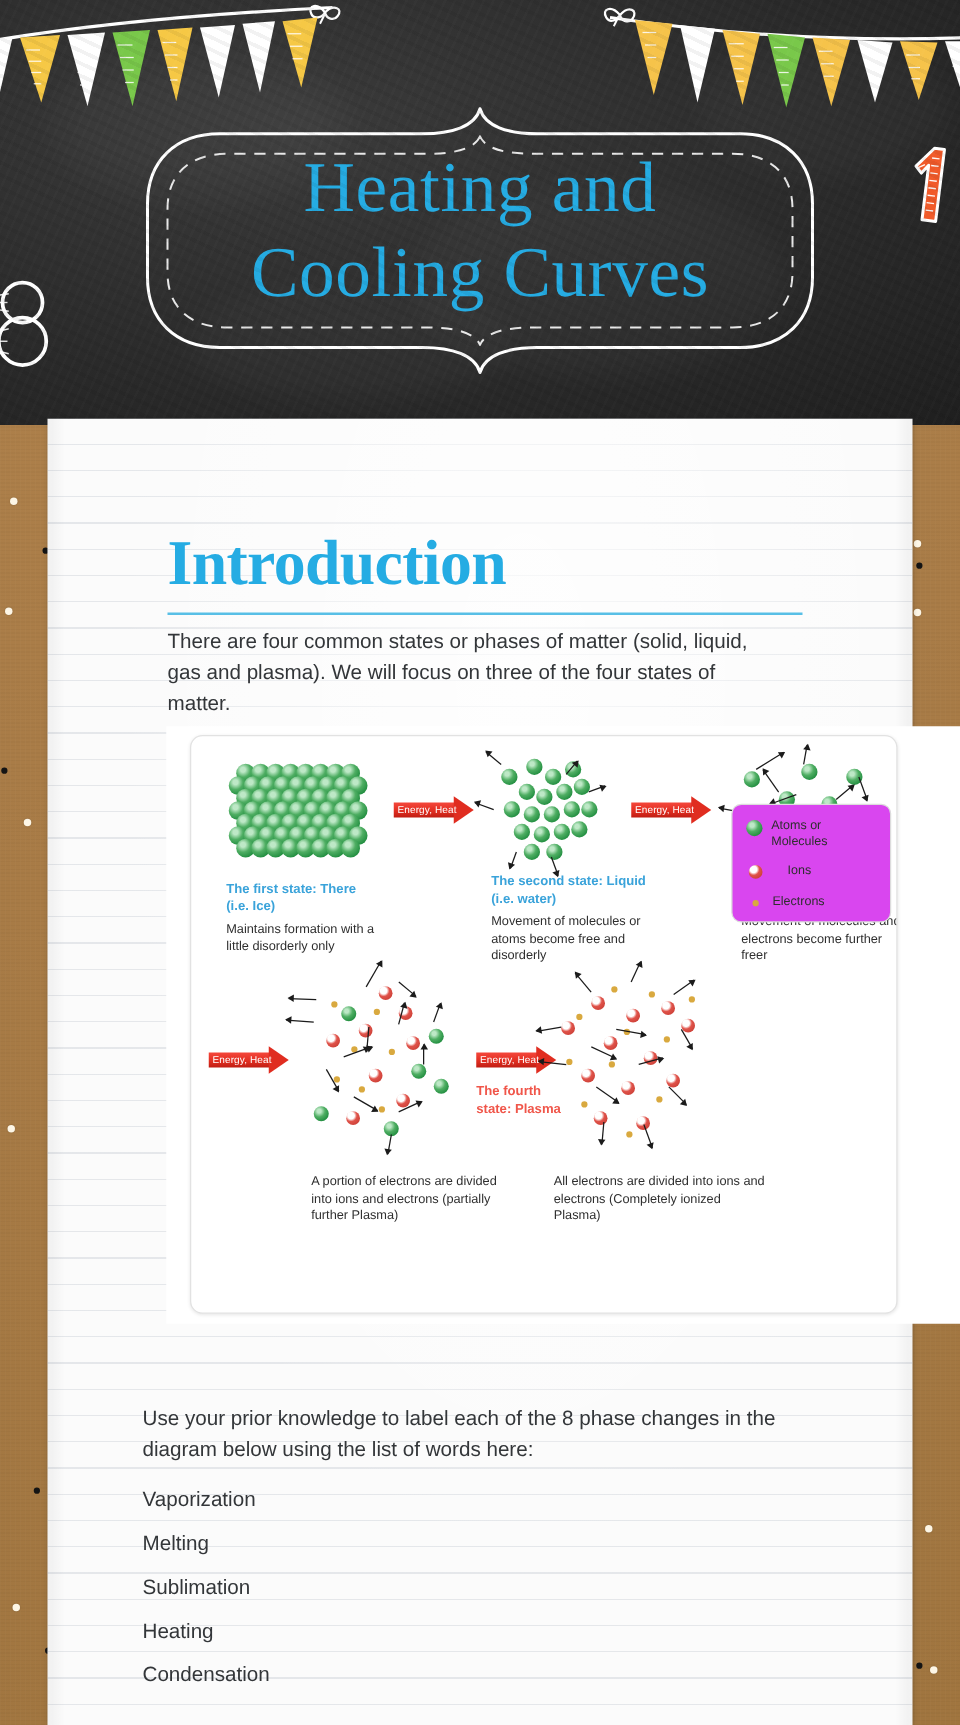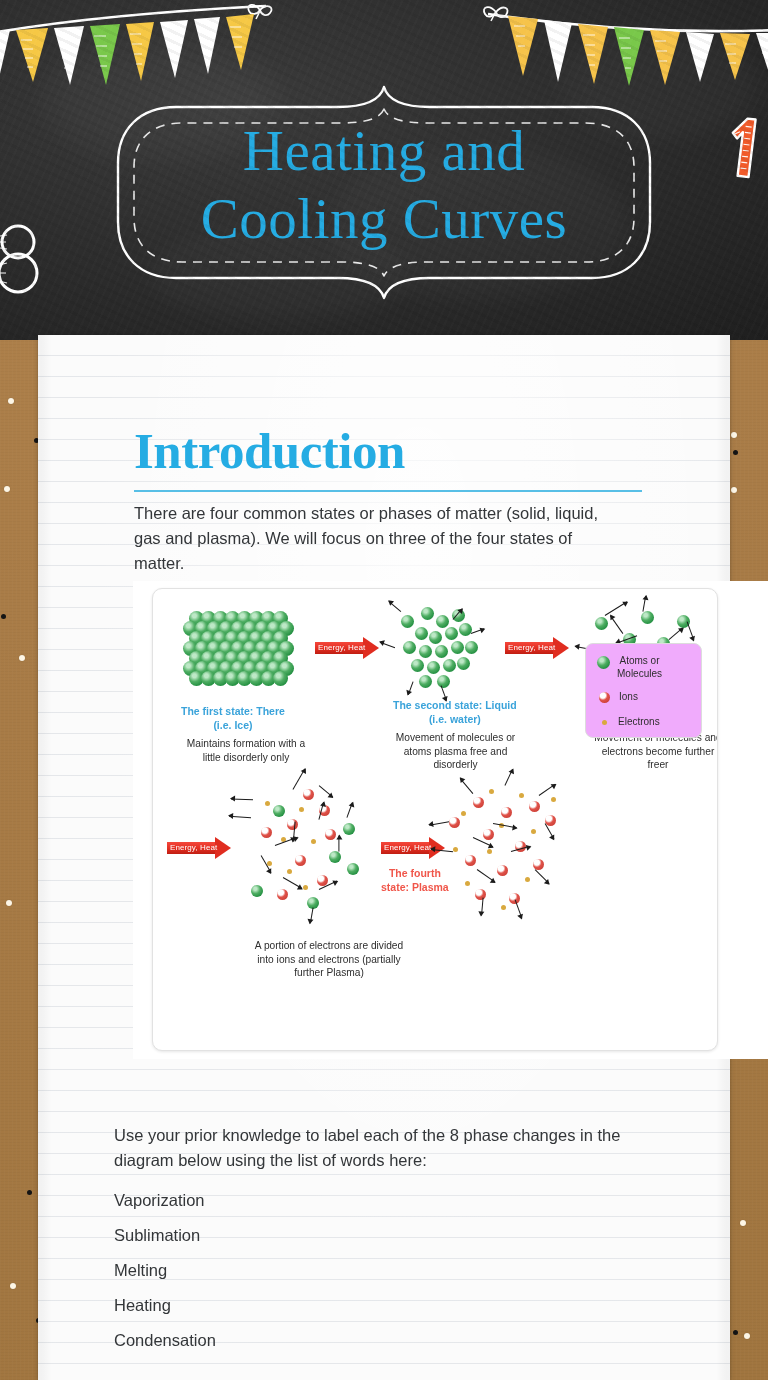--- a/index.html
+++ b/index.html
@@ -117,21 +117,21 @@
   }
   #img-card{
     position:absolute; left:114px; top:253px; width:566px; height:463px;
     background:#ffffff;
     border:1px solid #e2e2e2;
     border-radius:10px;
     box-shadow:0 1px 3px rgba(0,0,0,.10);
     overflow:hidden;
   }
 
-  .diagram{ position:absolute; inset:0;text-align:center; }
+  .diagram{ position:absolute; inset:0; }
 
   .panel-title{
     position:absolute;
     color:#3aa3da; font-size:10.5px; line-height:13.5px; font-weight:bold;
     font-family:"Liberation Sans", sans-serif;
   }
   .panel-title.red{ color:#f0564a; }
   .panel-desc{
     position:absolute;
     color:#2e2e2e; font-size:10.2px; line-height:13.5px;
@@ -169,22 +169,22 @@
 
   .vec{ position:absolute; height:1.2px; background:#1b1b1b; transform-origin:0 50%; }
   .vec:after{
     content:""; position:absolute; right:-1px; top:-2.4px;
     width:0;height:0;border-top:3px solid transparent;border-bottom:3px solid transparent;
     border-left:5px solid #1b1b1b;
   }
 
   
   #legend{
-    position:absolute; left:432px; top:54px; width:117px; height:95px;
-    border:1px solid #dcdcdc; border-radius:8px; background:#f0abfc;
+    position:absolute; left:432px; top:54px; width:128px; height:95px;
+    border:1px solid #dcdcdc; border-radius:8px; background:#d946ef;
   }
   #legend .row{ position:absolute; display:flex; align-items:flex-start; gap:7px;}
   #legend .txt{ font-size:10px; line-height:12.5px; color:#2e2e2e; }
 
   
   #task-para{
     position:absolute; left:76px; top:788px; width:560px;
     font-size:16.5px; line-height:25px; color:#333639;
   }
   .wordlist{ position:absolute; left:76px; top:848px; width:400px; }
@@ -539,21 +539,21 @@
         <div class="panel-title" style="left:28px;top:116px">
           <span>The first state: There</span><br>
           <span>(i.e. Ice)</span>
         </div>
         <div class="panel-desc" style="left:28px;top:148px;width:130px">Maintains formation with a little disorderly only</div>
 
         <div class="panel-title" style="left:240px;top:110px">
           <span>The second state: Liquid</span><br>
           <span>(i.e. water)</span>
         </div>
-        <div class="panel-desc" style="left:240px;top:142px;width:125px">Movement of molecules or atoms plasma free and disorderly</div>
+        <div class="panel-desc" style="left:240px;top:142px;width:125px">Movement of molecules or atoms become free and disorderly</div>
 
         <div class="panel-title" style="left:440px;top:110px">
           <span>The third state: Gas</span><br>
           <span>(i.e. vapor)</span>
         </div>
         <div class="panel-desc" style="left:440px;top:142px;width:130px">Movement of molecules and electrons become further freer</div>
 
         <div class="arrow" style="left:14px;top:248px;width:64px">
           <div class="shaft"></div>
             <div class="head"></div>
@@ -646,46 +646,47 @@
           <div class="vec" style="left:392px;top:234px;width:18px;transform:rotate(60deg)"></div>
           <div class="vec" style="left:320px;top:248px;width:22px;transform:rotate(25deg)"></div>
           <div class="vec" style="left:300px;top:262px;width:22px;transform:rotate(186deg)"></div>
           <div class="vec" style="left:358px;top:262px;width:20px;transform:rotate(-15deg)"></div>
           <div class="vec" style="left:324px;top:280px;width:22px;transform:rotate(35deg)"></div>
           <div class="vec" style="left:382px;top:280px;width:20px;transform:rotate(45deg)"></div>
           <div class="vec" style="left:330px;top:308px;width:18px;transform:rotate(95deg)"></div>
           <div class="vec" style="left:362px;top:310px;width:20px;transform:rotate(70deg)"></div>
         </div>
 
+        <div class="panel-desc" style="left:290px;top:350px;width:170px">All electrons are divided into ions and electrons (Completely ionized Plasma)</div>
 
         <div id="legend">
           <div class="row" style="left:11px;top:11px">
             <span class="p green" style="position:relative;width:13px;height:13px;flex:0 0 13px;top:1px"></span>
             <span class="txt">
               <span>Atoms or</span><br>
               <span>Molecules</span>
             </span>
           </div>
           <div class="row" style="left:12px;top:47px">
             <span class="p ion" style="position:relative;width:11px;height:11px;flex:0 0 11px;left:1px;top:1px"></span>
-            <span class="txt" style="margin-left:3px">Ions</span>
+            <span class="txt" style="margin-left:14px">Ions</span>
           </div>
           <div class="row" style="left:16px;top:72px">
             <span class="p el" style="position:relative;width:5px;height:5px;flex:0 0 5px;top:4px"></span>
             <span class="txt" style="margin-left:4px">Electrons</span>
           </div>
         </div>
 
       </div>
     </div>
 
     <p id="task-para">Use your prior knowledge to label each of the 8 phase changes in the diagram below using the list of words here:</p>
 
     <ul class="wordlist">
       <li>Vaporization</li>
+      <li>Melting</li>
       <li>Sublimation</li>
-      <li>Melting</li>
       <li>Heating</li>
       <li>Condensation</li>
     </ul>
 
   </div>
 </div>
 
 </body></html>

